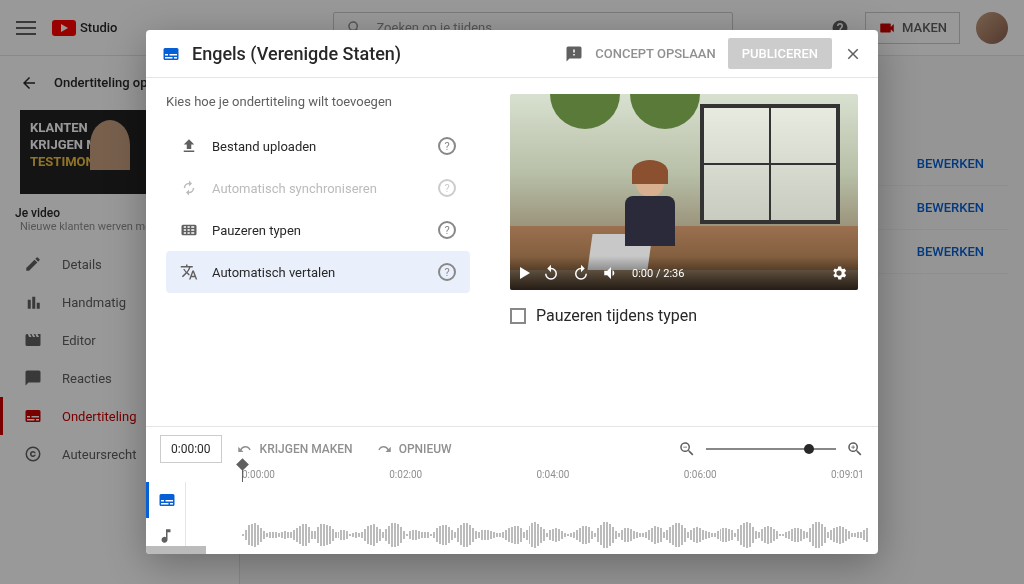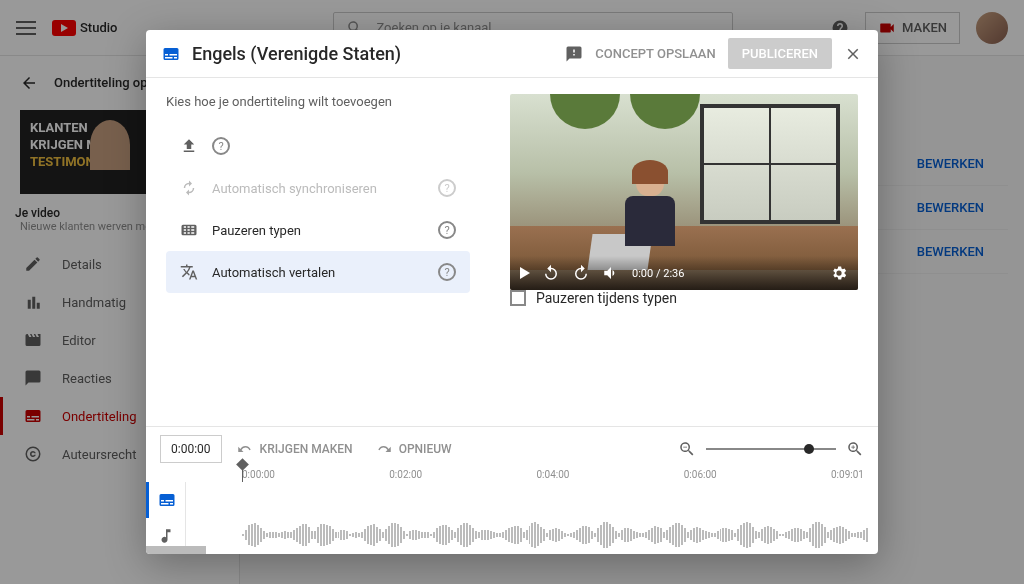--- a/index.html
+++ b/index.html
@@ -52,21 +52,21 @@
 .person{position:absolute;left:110px;top:70px;width:60px;height:80px}
 .person-head{width:28px;height:32px;background:#d8b090;border-radius:50% 50% 40% 40%;margin:0 auto}
 .person-hair{position:absolute;top:-4px;left:12px;width:36px;height:24px;background:#8a5030;border-radius:50% 50% 0 0}
 .person-body{width:50px;height:50px;background:#2a2a3a;border-radius:8px 8px 0 0;margin:0 auto}
 .laptop{position:absolute;left:80px;top:140px;width:60px;height:36px;background:#c8c8c8;transform:skewX(-8deg)}
 .desk{position:absolute;bottom:20px;left:0;right:0;height:44px;background:linear-gradient(#9a7050,#7a5838)}
 .controls{position:absolute;bottom:0;left:0;right:0;height:34px;background:linear-gradient(transparent,rgba(0,0,0,0.7));display:flex;align-items:center;gap:12px;padding:0 10px;color:#fff;font-size:11px}
 .play-tri{border-left:10px solid #fff;border-top:6px solid transparent;border-bottom:6px solid transparent}
 .hint{font-size:11px;color:#606060;margin-top:10px}
 .hint a{color:#065fd4;text-decoration:none}
-.pause-row{display:flex;align-items:center;gap:10px;margin-top:0;font-size:14px;color:#282828}
+.pause-row{display:flex;align-items:center;gap:10px;margin-top:16px;font-size:16px;color:#282828}
 .checkbox{width:16px;height:16px;border:2px solid #888}
 .timeline{border-top:1px solid #e5e5e5;padding:8px 14px 0;display:flex;align-items:center;gap:6px}
 .timecode{border:1px solid #ccc;padding:6px 10px;font-size:12px;color:#282828}
 .tl-btn{display:flex;align-items:center;gap:6px;color:#909090;font-size:12px;font-weight:500;padding:4px 8px}
 .zoom{margin-left:auto;display:flex;align-items:center;gap:10px}
 .zoom-track{width:130px;height:2px;background:#888;position:relative}
 .zoom-thumb{position:absolute;right:22px;top:-4px;width:10px;height:10px;border-radius:50%;background:#282828}
 .ruler{display:flex;padding:6px 14px 2px 96px;font-size:10px;color:#909090;position:relative;justify-content:space-between}
 .ruler::before{content:'';position:absolute;left:96px;top:0;bottom:0;width:1px;background:#606060}
 .ruler-play{position:absolute;left:92px;top:-3px;width:9px;height:9px;background:#606060;transform:rotate(45deg)}
@@ -93,21 +93,21 @@
   <div class="logo">
     <span class="yt-logo"></span>
     <span>Studio</span>
   </div>
   <div class="search">
     <span class="ic">
         <svg viewBox="0 0 24 24">
           <path d="M15.5 14h-.8l-.3-.3a6.5 6.5 0 10-.7.7l.3.3v.8l5 5 1.5-1.5-5-5zm-6 0a4.5 4.5 0 110-9 4.5 4.5 0 010 9z"></path>
         </svg>
       </span>
-    <span>Zoeken op je kanaal</span>
+    <span>Zoeken op je tijdens</span>
   </div>
   <div class="topbar-right">
     <span class="ic">
         <svg viewBox="0 0 24 24">
           <path d="M12 2a10 10 0 100 20 10 10 0 000-20zm1 17h-2v-2h2v2zm2-7.2l-.9.9c-.7.7-1.1 1.3-1.1 2.3h-2v-.5c0-1 .4-1.9 1.1-2.6l1.2-1.2c.4-.4.7-.9.7-1.5a2 2 0 00-4 0H8a4 4 0 018 0c0 .9-.4 1.7-1 2.6z"></path>
         </svg>
       </span>
     <div class="make-btn">
       <span class="ic" style="color:#c00">
           <svg viewBox="0 0 24 24">
@@ -231,20 +231,21 @@
   </div>
   <div class="dlg-body">
     <div class="dlg-left">
       <div class="choose">Kies hoe je ondertiteling wilt toevoegen</div>
       <div class="opt">
         <span class="ic">
             <svg viewBox="0 0 24 24">
               <path d="M9 16h6v-6h4l-7-7-7 7h4v6zm-4 2h14v2H5z"></path>
             </svg>
           </span>
+        <span class="opt-label">Bestand uploaden</span>
         <span class="help-ic">?</span>
       </div>
       <div class="opt disabled">
         <span class="ic">
             <svg viewBox="0 0 24 24">
               <path d="M12 2l4 4-4 4V7a5 5 0 00-5 5H5a7 7 0 017-7V2zm0 20l-4-4 4-4v3a5 5 0 005-5h2a7 7 0 01-7 7v3z"></path>
             </svg>
           </span>
         <span class="opt-label">Automatisch synchroniseren</span>
         <span class="help-ic">?</span>

